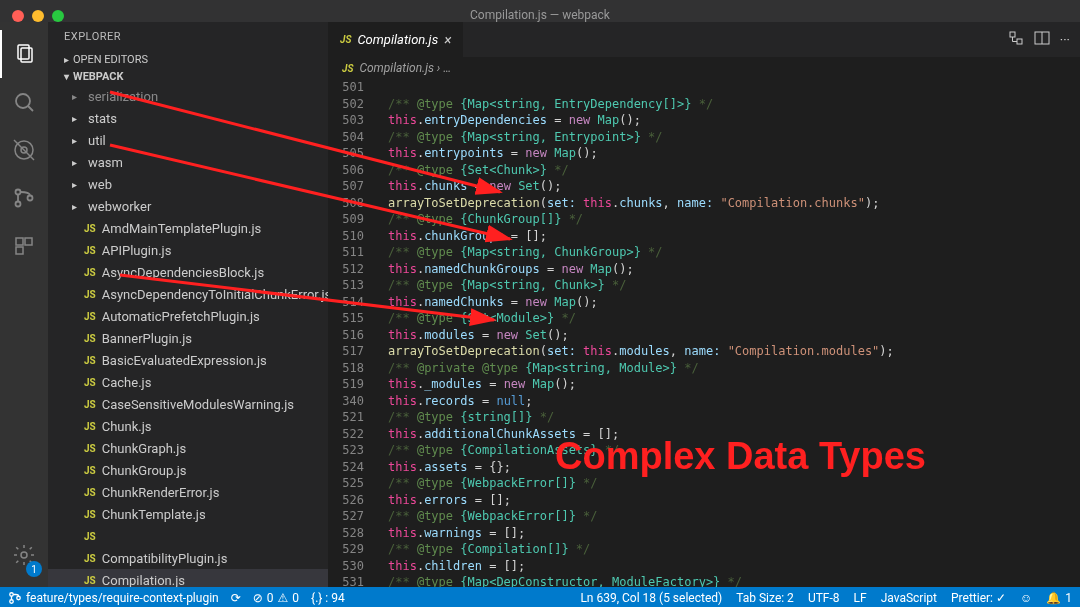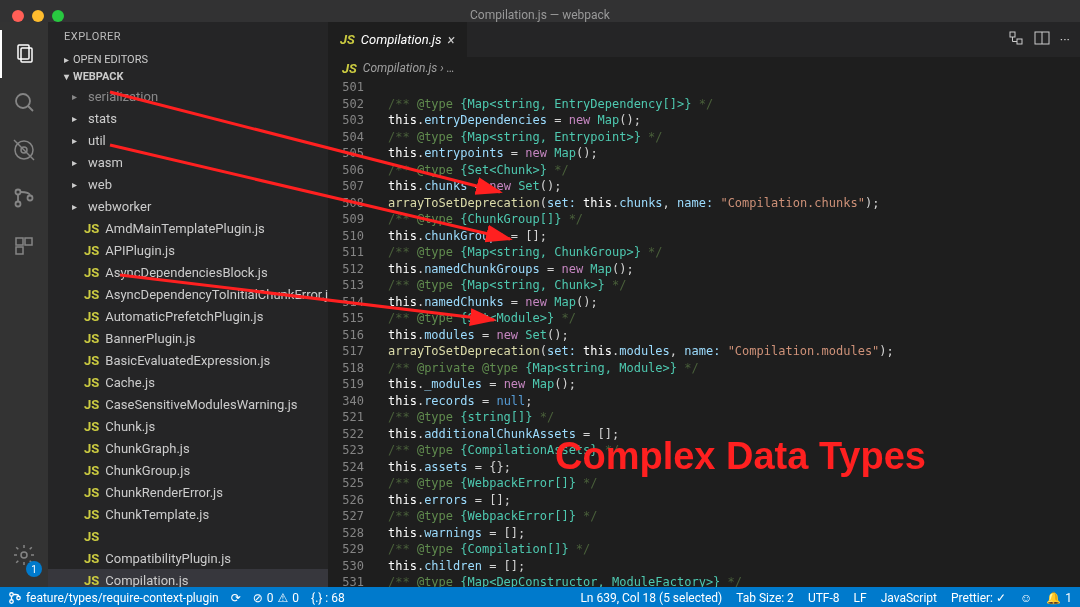--- a/index.html
+++ b/index.html
@@ -66,21 +66,21 @@
 .file-list { flex: 1; overflow-y: auto; }
 .file-item {
   padding: 2px 0 2px 36px;
   display: flex; align-items: center; gap: 6px;
   font-size: 13px; color: #cccccc;
   cursor: pointer; height: 22px;
 }
 .file-item.selected { background: #37373d; }
 .file-item.folder { padding-left: 24px; }
 .folder-caret { font-size: 10px; color: #cccccc; width:10px; }
-.file-icon-js { color: #cbcb41; font-size: 13px; font-weight: bold; }
+.file-icon-js { color: #cbcb41; font-size: 10px; font-weight: bold; }
 .editor-area { flex: 1; display: flex; flex-direction: column; background: #1e1e1e; min-width:0;}
 .tab-bar {
   height: 35px; background: #252526;
   display: flex; align-items: stretch;
 }
 .tab {
   background: #1e1e1e;
   padding: 0 12px; display: flex; align-items: center; gap: 6px;
   font-size: 13px; font-style: italic; color: #fff;
   border-right: 1px solid #252526;
@@ -106,21 +106,21 @@
   color: #858585; font-size: 12px;
   user-select: none;
 }
 .gutter div { height: 16.5px; }
 .code-lines { flex: 1; padding-left: 10px; white-space: pre; }
 .code-lines div { height: 16.5px; }
 .c-comment { color: #608b4e; }
 .c-comment-dim { color: #495f3a; }
 .c-type { color: #4ec9b0; }
 .c-keyword { color: #569cd6; }
-.c-this { color: #ffffff; }
+.c-this { color: #ec4899; }
 .c-prop { color: #9cdcfe; }
 .c-method { color: #dcdcaa; }
 .c-new { color: #c586c0; }
 .c-class { color: #4ec9b0; }
 .c-string { color: #ce9178; }
 .c-punct { color: #d4d4d4; }
 .c-param { color: #9cdcfe; }
 .overlay-svg { position:absolute; pointer-events:none; top:0; left:0; }
 .annotation {
   position: absolute; color: #ff2020;
@@ -392,21 +392,21 @@
     <div class="status-item">
         <span>⟳</span>
       </div>
     <div class="status-item">
       <span>⊘</span>
         <span>0</span>
       <span>⚠</span>
         <span>0</span>
     </div>
     <div class="status-item">
-        <span>{.} : 68</span>
+        <span>{.} : 94</span>
       </div>
   </div>
   <div class="status-right">
     <div class="status-item">
         <span>Ln 639, Col 18 (5 selected)</span>
       </div>
     <div class="status-item">
         <span>Tab Size: 2</span>
       </div>
     <div class="status-item">

